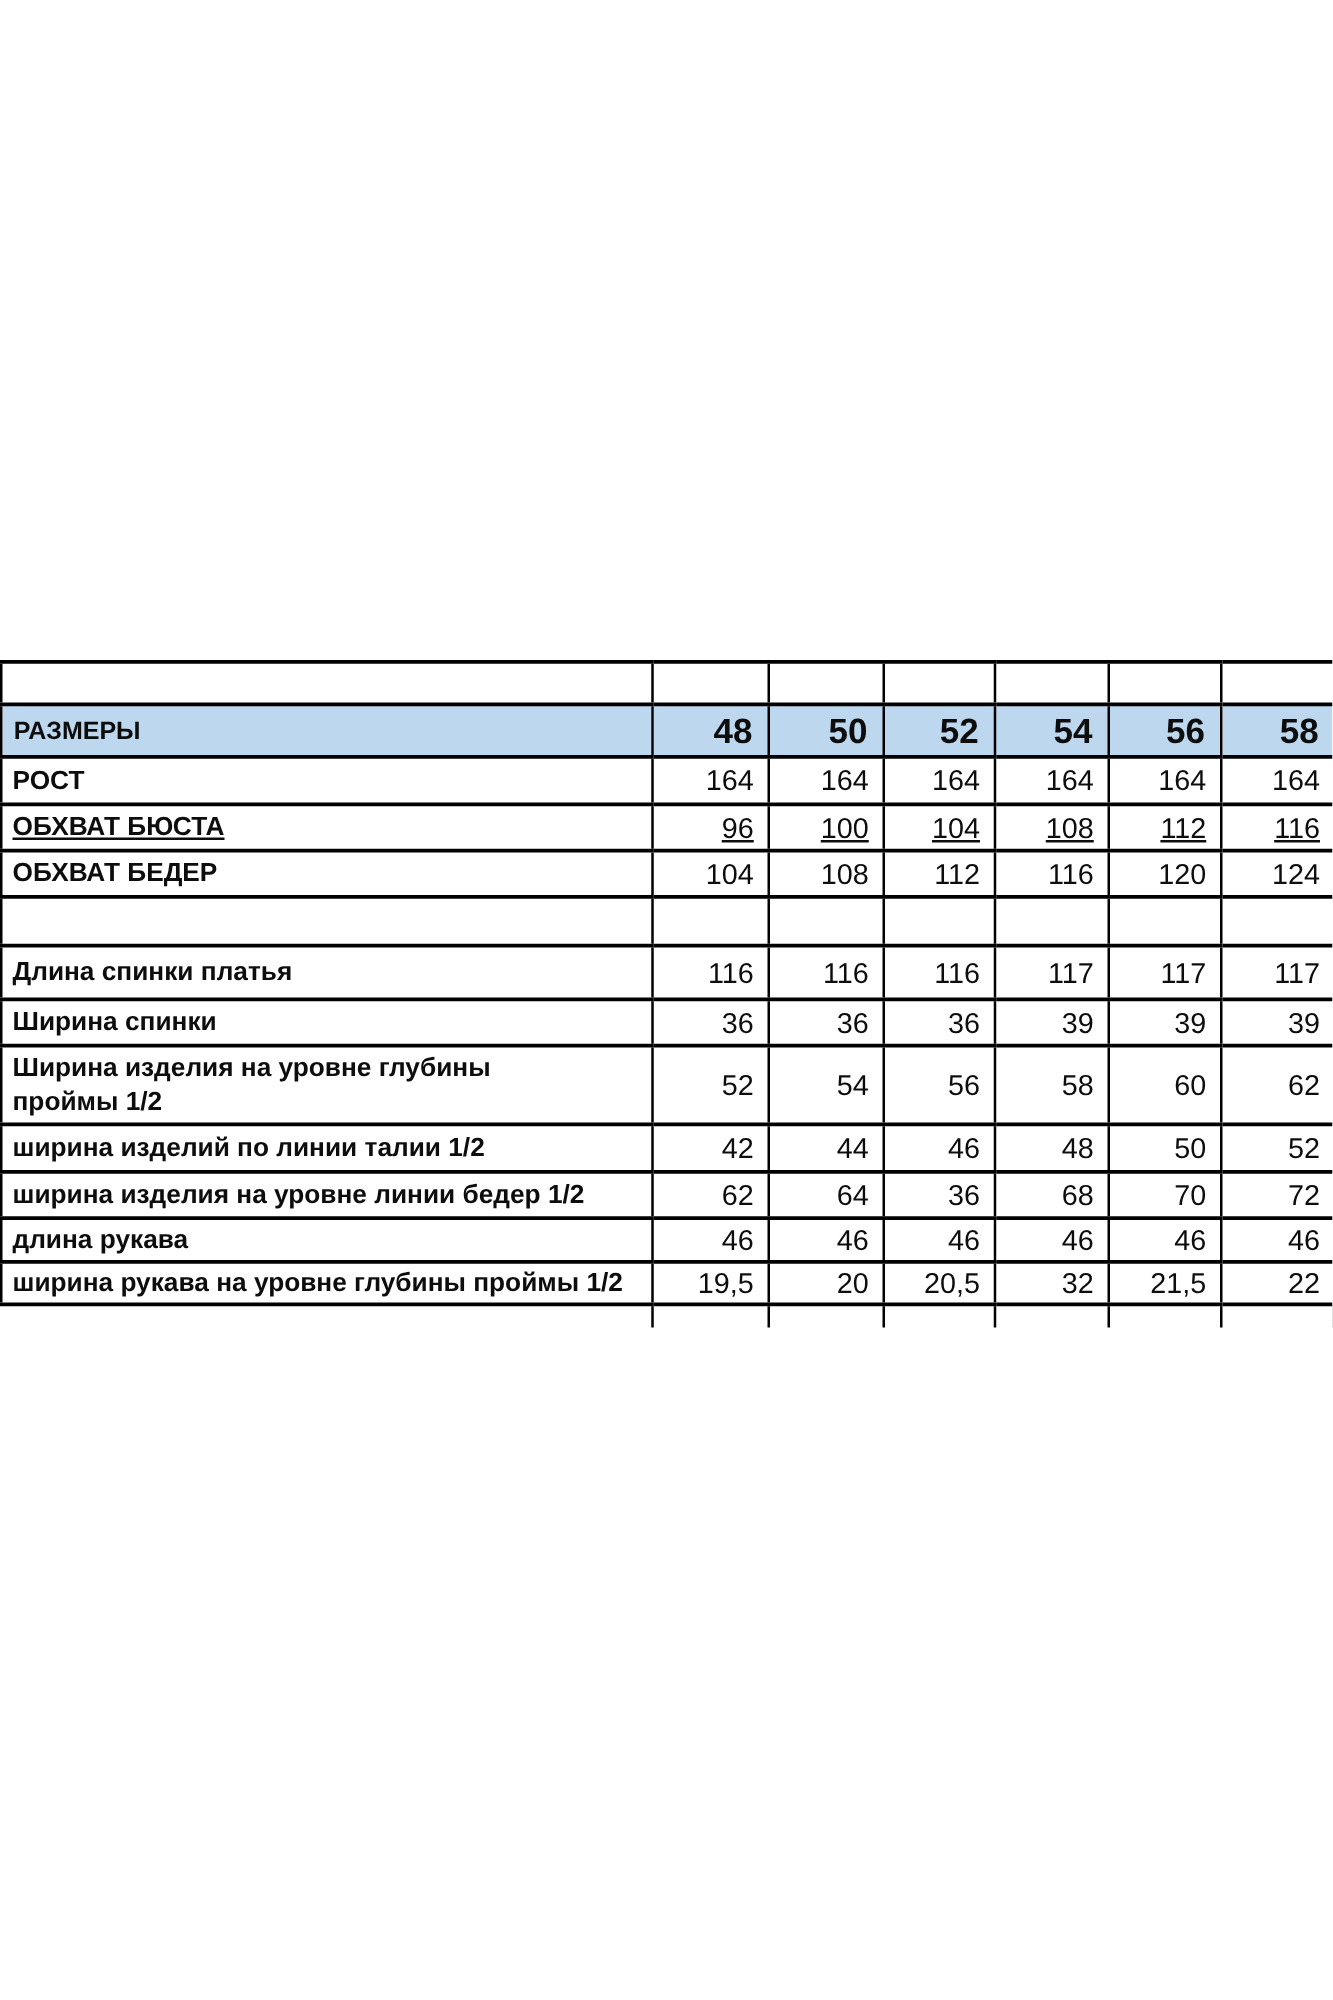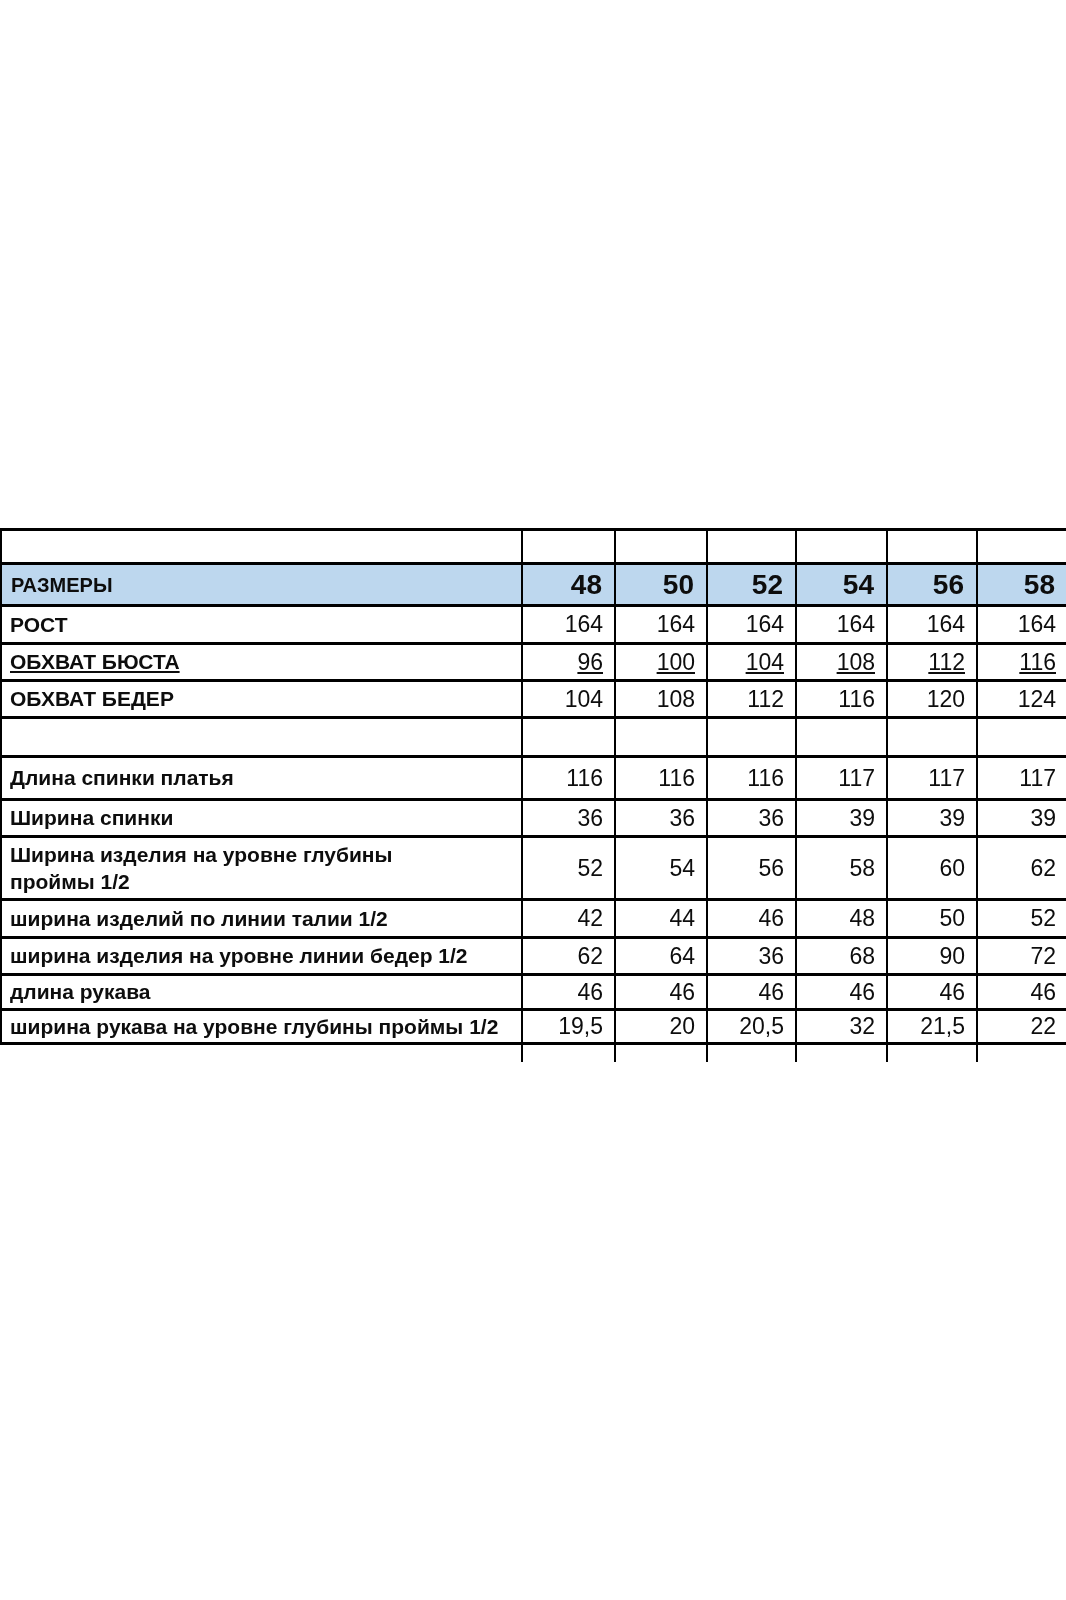--- a/index.html
+++ b/index.html
@@ -189,21 +189,21 @@
       <td class="value-cell">48</td>
       <td class="value-cell">50</td>
       <td class="value-cell">52</td>
     </tr>
         <tr>
       <td class="label-cell">ширина изделия на уровне линии бедер 1/2</td>
       <td class="value-cell">62</td>
       <td class="value-cell">64</td>
       <td class="value-cell">36</td>
       <td class="value-cell">68</td>
-      <td class="value-cell">90</td>
+      <td class="value-cell">70</td>
       <td class="value-cell">72</td>
     </tr>
         <tr>
       <td class="label-cell">длина рукава</td>
       <td class="value-cell">46</td>
       <td class="value-cell">46</td>
       <td class="value-cell">46</td>
       <td class="value-cell">46</td>
       <td class="value-cell">46</td>
       <td class="value-cell">46</td>

